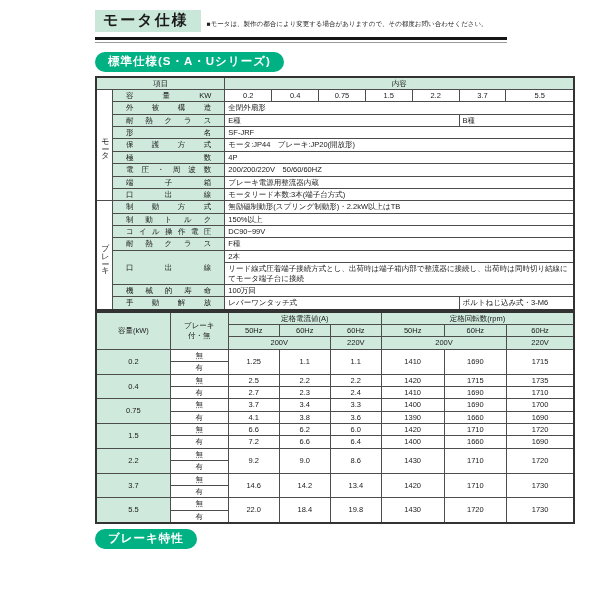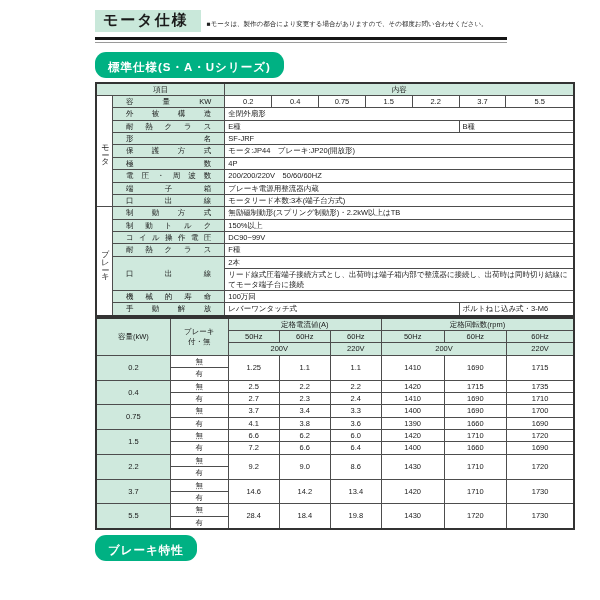--- a/index.html
+++ b/index.html
@@ -9,21 +9,21 @@
 
   
   .title-row{display:flex;align-items:flex-end;margin-bottom:5px;}
   .title-box{background:#c9e8da;padding:2px 12px 3px 8px;font-size:15px;font-weight:bold;
              letter-spacing:2px;line-height:1.1;}
   .title-note{font-size:6.5px;margin-left:6px;padding-bottom:3px;color:#222;}
   .rule{border-top:3px solid #151515;border-bottom:1px solid #9a9a9a;height:2px;margin-bottom:4px;}
 
   
   .pill{display:inline-block;background:#00b183;color:#fff;font-weight:bold;font-size:11.5px;
-        padding:8px 13px 3px;border-radius:11px;margin:5px 0 4px;letter-spacing:1px;}
+        padding:2px 13px 3px;border-radius:11px;margin:5px 0 4px;letter-spacing:1px;}
 
   
   table{border-collapse:collapse;width:480px;table-layout:fixed;}
   td,th{border:1px solid #4d4d4d;font-size:7.5px;font-weight:normal;padding:1px 3px;
         line-height:1.25;overflow:hidden;}
   table{border:2px solid #333;}
   .hbg{background:#cfe9dd;}
   .c{text-align:center;}
   .pre{white-space:pre-line;}
 
@@ -279,21 +279,21 @@
         <td class="c" rowspan="2">1710</td>
         <td class="c" rowspan="2">1730</td>
       </tr>
       <tr>
         <td class="c">有</td>
       </tr>
 
       <tr>
         <td class="hbg c" rowspan="2">5.5</td>
         <td class="c">無</td>
-        <td class="c" rowspan="2">28.4</td>
+        <td class="c" rowspan="2">22.0</td>
         <td class="c" rowspan="2">18.4</td>
         <td class="c" rowspan="2">19.8</td>
         <td class="c" rowspan="2">1430</td>
         <td class="c" rowspan="2">1720</td>
         <td class="c" rowspan="2">1730</td>
       </tr>
       <tr>
         <td class="c">有</td>
       </tr>
     </tbody>

